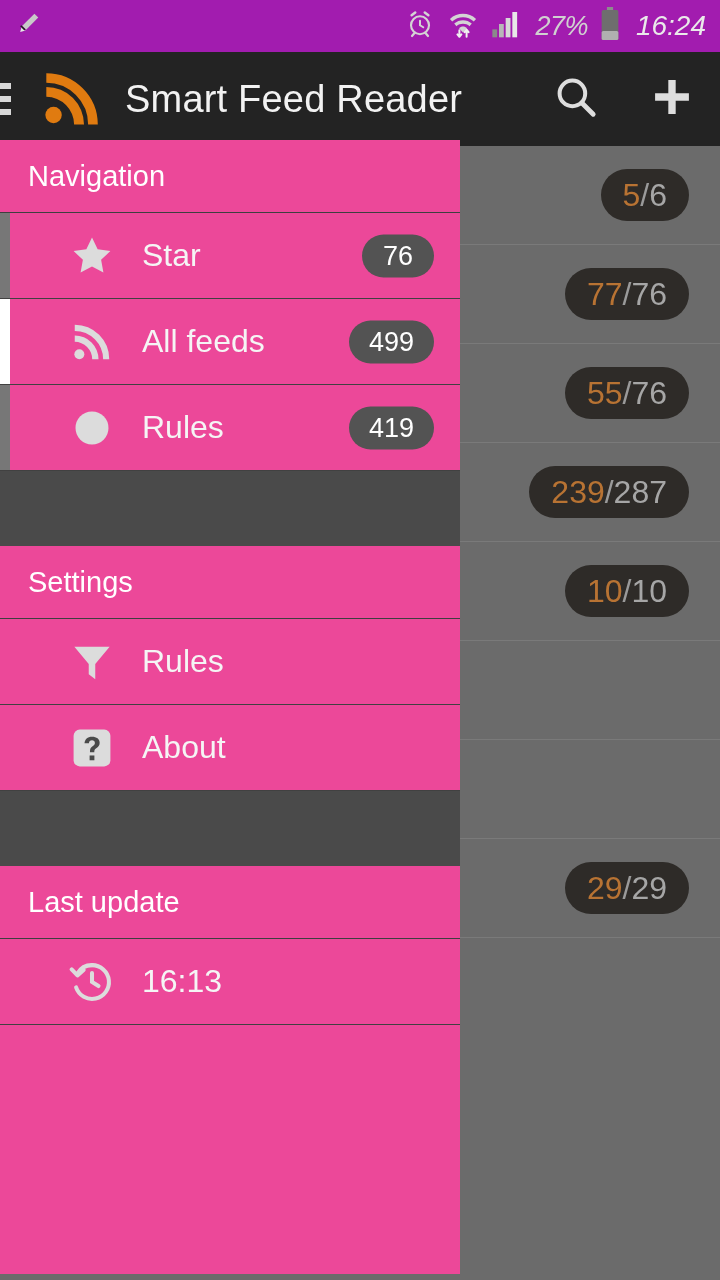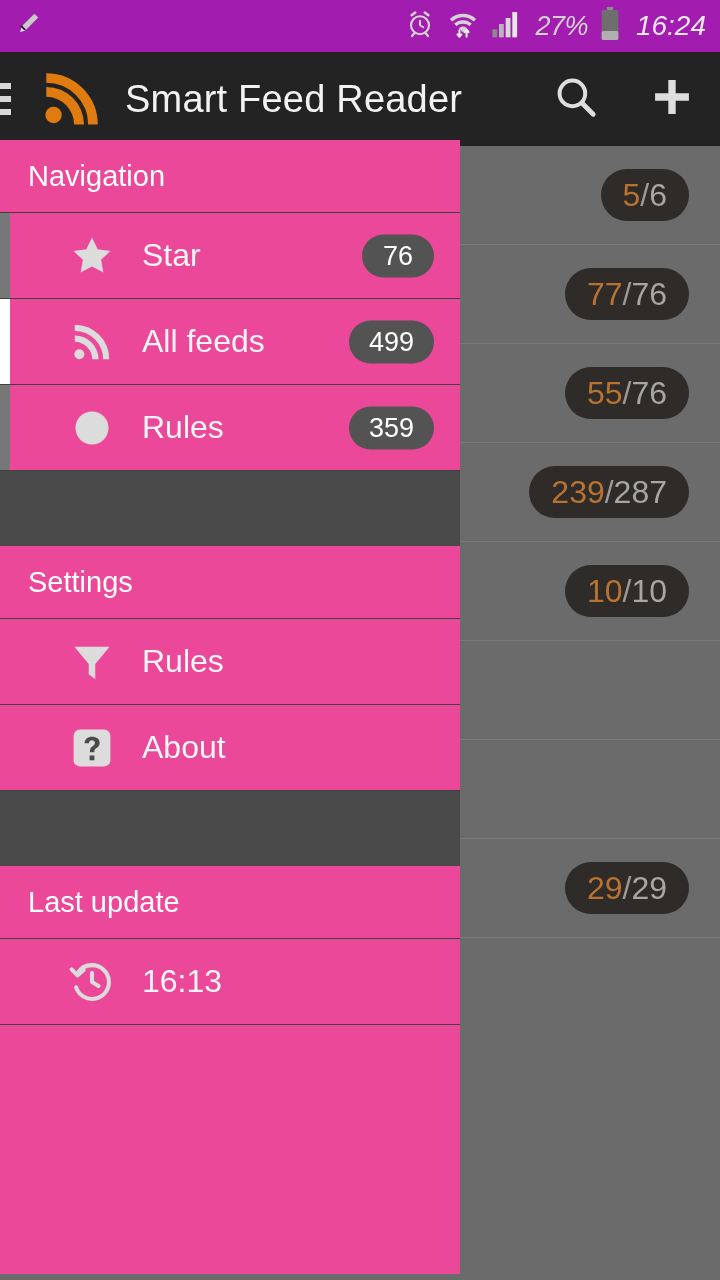--- a/index.html
+++ b/index.html
@@ -261,21 +261,21 @@
         <div class="dbadge">499</div>
       </div>
       <div class="drow nav">
         <div class="edge"></div>
         <div class="dicon">
           <svg width="46" height="46" viewBox="0 0 24 24">
             <circle cx="12" cy="12" r="8.6" fill="#dcdcdc"></circle>
           </svg>
         </div>
         <div class="dlabel">Rules</div>
-        <div class="dbadge">359</div>
+        <div class="dbadge">419</div>
       </div>
       <div class="sec-gap"></div>
       <div class="sec-header">Settings</div>
       <div class="drow">
         <div class="dicon">
           <svg width="46" height="46" viewBox="0 0 24 24">
             <path d="M2.8 4.0h18.4L13.7 13v8.0l-3.4-2.6V13z" fill="#dcdcdc"></path>
           </svg>
         </div>
         <div class="dlabel">Rules</div>

